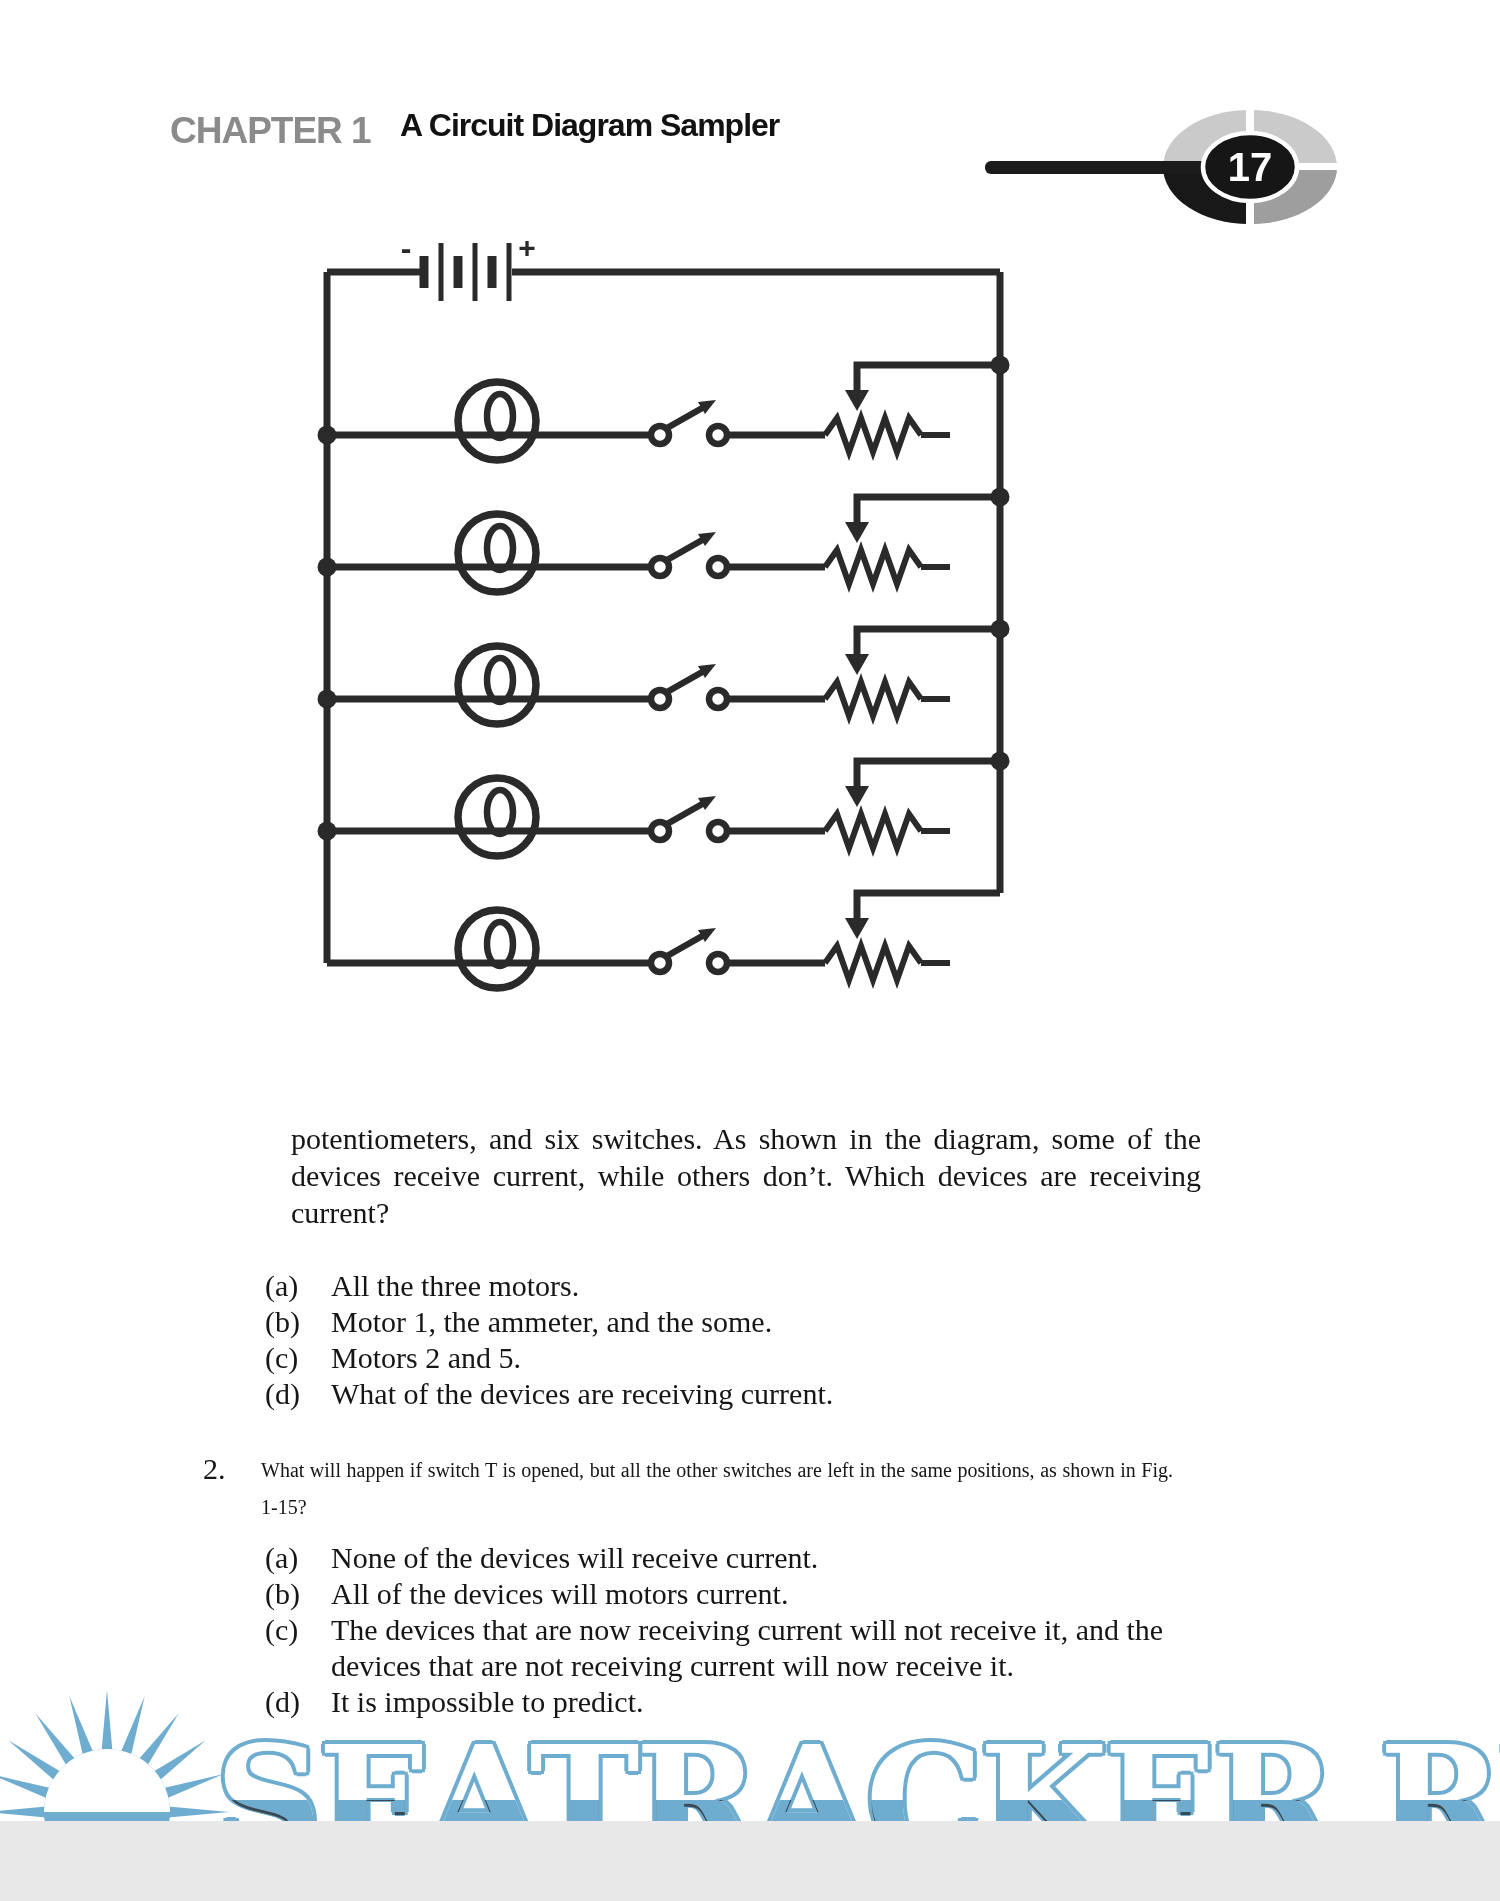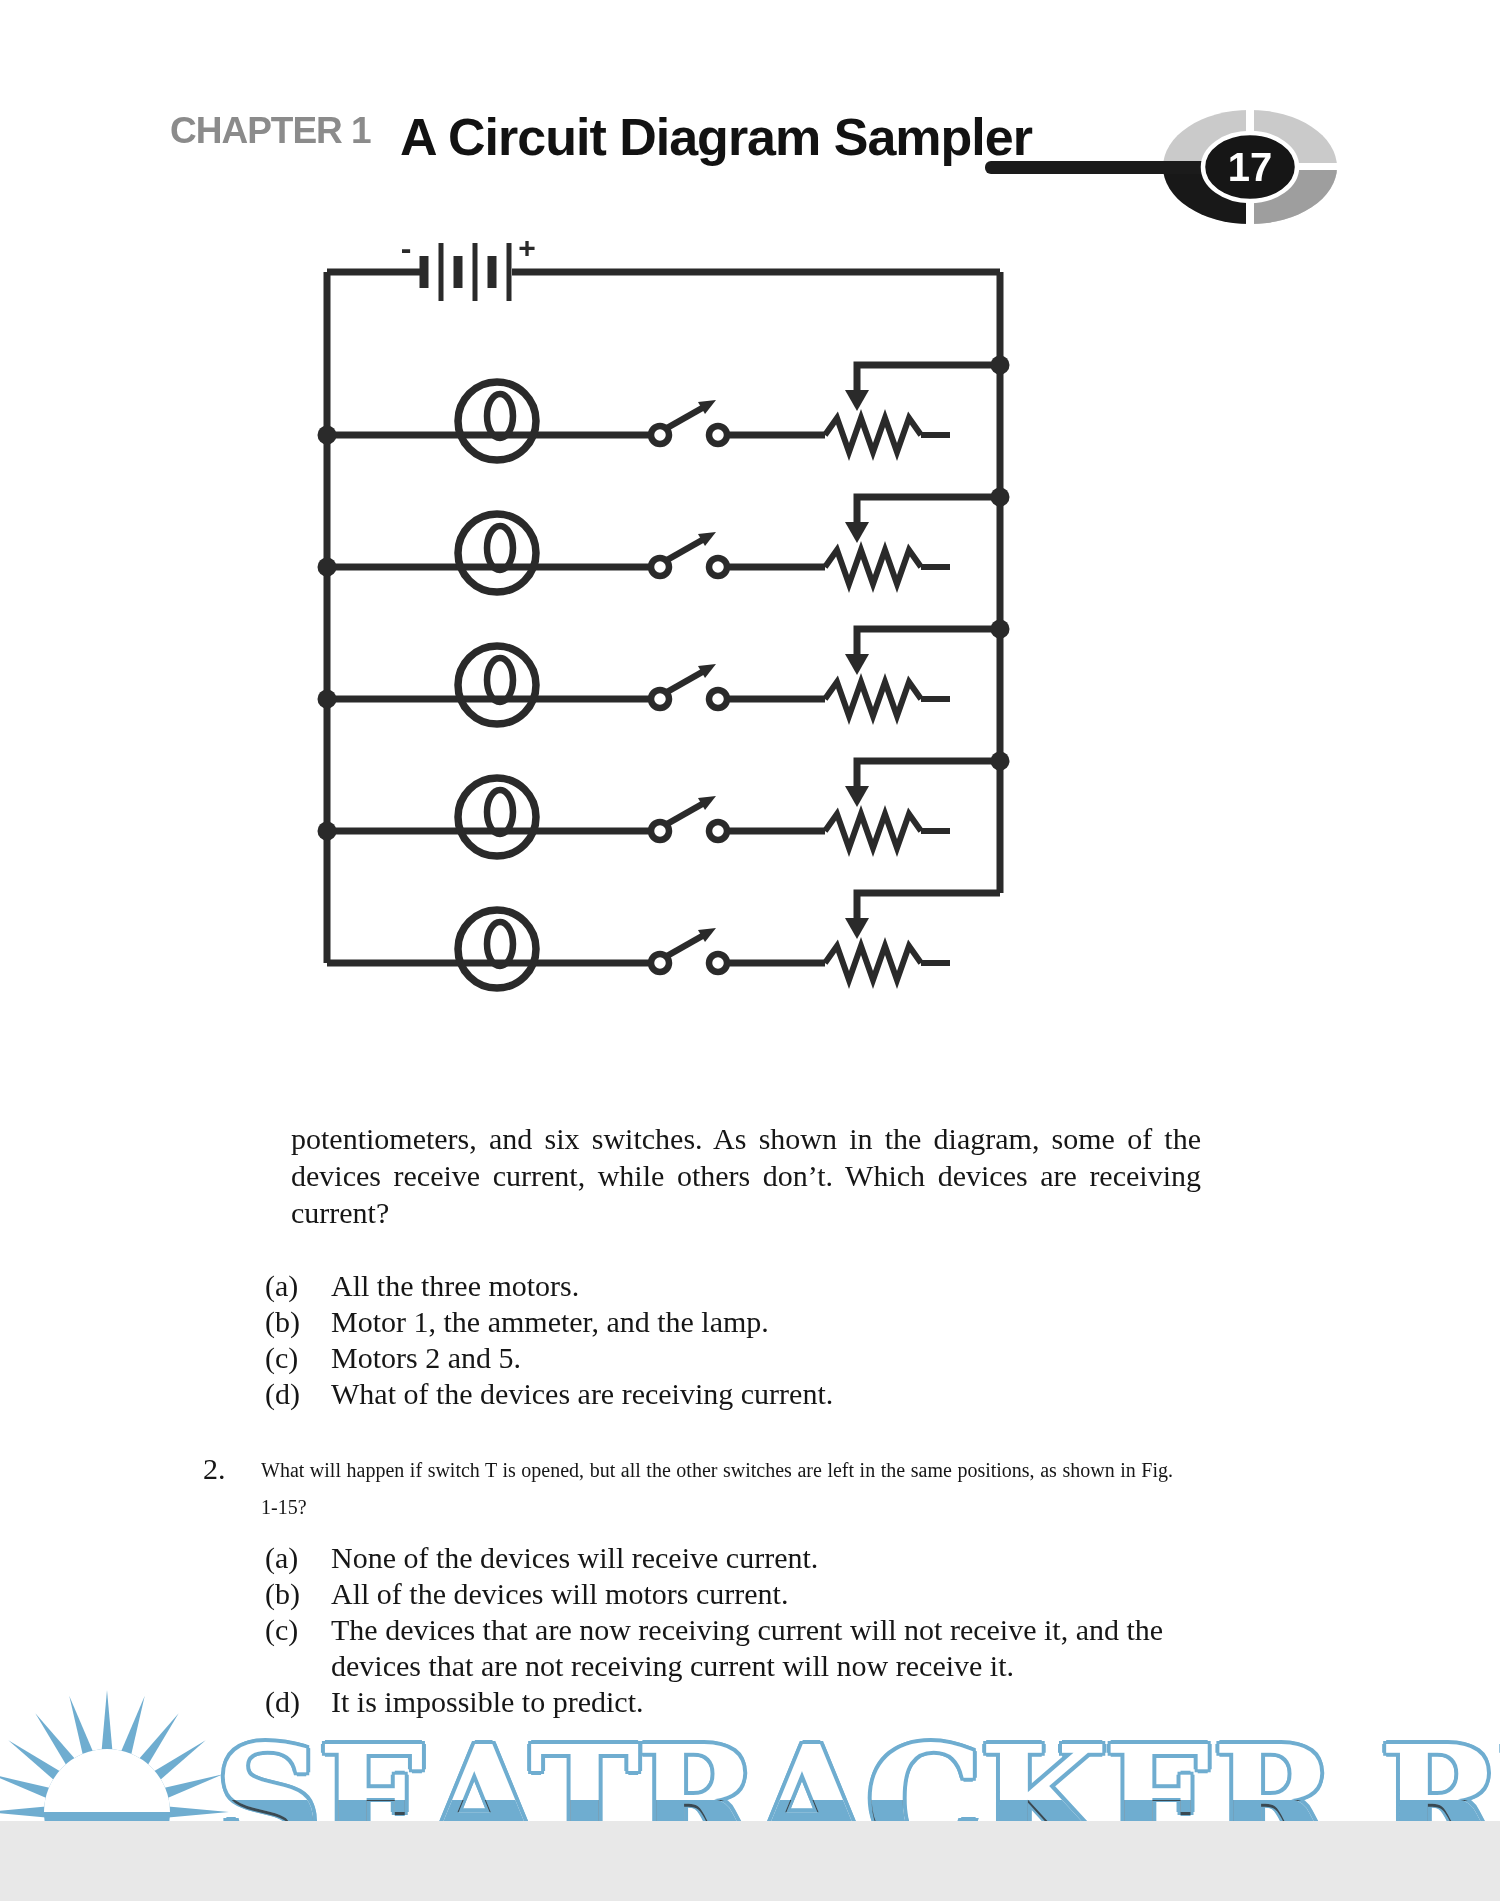--- a/index.html
+++ b/index.html
@@ -3,21 +3,21 @@
 <meta charset="utf-8">
 <style>
   html,body{margin:0;padding:0;background:#e8e8e8;}
   #page{position:relative;width:1500px;height:1821px;background:#ffffff;overflow:hidden;
         font-family:"Liberation Serif",serif;color:#161616;margin:0 auto;}
 
   
   .chapter-label{position:absolute;left:170px;top:110px;font-family:"Liberation Sans",sans-serif;
                  font-weight:700;font-size:37px;color:#8b8b8b;letter-spacing:-1px;}
   .chapter-title{position:absolute;left:400px;top:107px;font-family:"Liberation Sans",sans-serif;
-                 font-weight:700;font-size:52px;color:#121212;letter-spacing:-1px;}
+                 font-weight:700;font-size:32px;color:#121212;letter-spacing:-1px;}
   .badge-svg{position:absolute;left:940px;top:96px;}
 
   
   #circuit-svg{position:absolute;left:0;top:0;}
 
   
   .caption{position:absolute;left:158px;top:1000px;width:1030px;text-align:center;
            font-size:29px;line-height:40px;color:#141414;}
   .cap-label{font-weight:700;padding-right:14px;}
 
@@ -185,21 +185,21 @@
 
   <div class="para">potentiometers, and six switches. As shown in the diagram, some of the devices receive current, while others don’t. Which devices are receiving current?</div>
 
   <div class="q-options q1-options">
     <div class="opt-row">
       <span class="opt-label">(a)</span>
       <span class="opt-text">All the three motors.</span>
     </div>
     <div class="opt-row">
       <span class="opt-label">(b)</span>
-      <span class="opt-text">Motor 1, the ammeter, and the lamp.</span>
+      <span class="opt-text">Motor 1, the ammeter, and the some.</span>
     </div>
     <div class="opt-row">
       <span class="opt-label">(c)</span>
       <span class="opt-text">Motors 2 and 5.</span>
     </div>
     <div class="opt-row">
       <span class="opt-label">(d)</span>
       <span class="opt-text">What of the devices are receiving current.</span>
     </div>
   </div>

